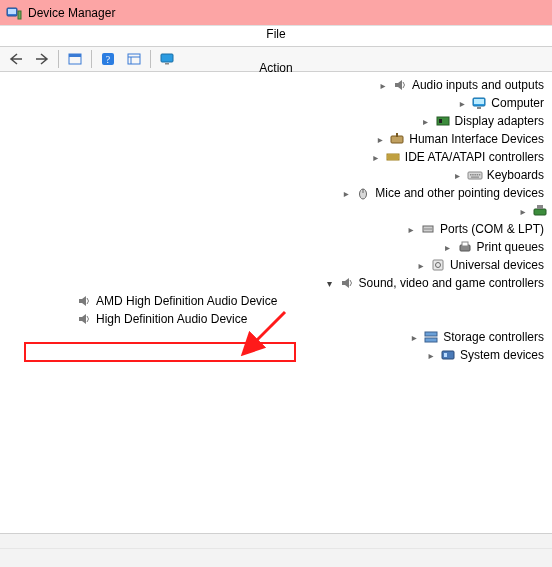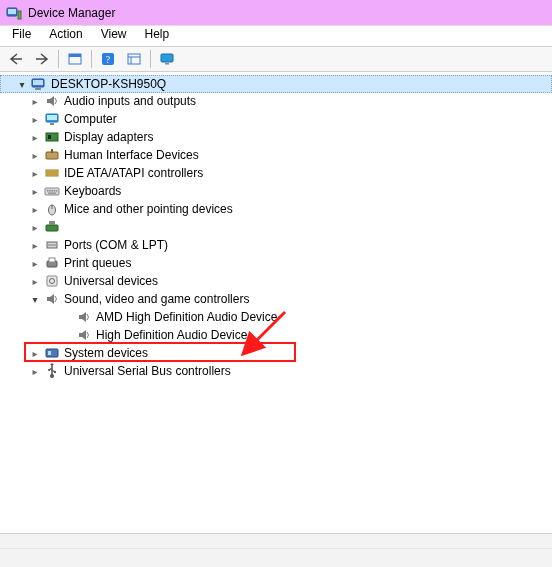--- a/index.html
+++ b/index.html
@@ -11,34 +11,35 @@
     width: 552px;
     height: 567px;
     overflow: hidden;
     position: relative;
   }
   .titlebar {
     height: 26px;
     display: flex;
     align-items: center;
     padding: 0 6px;
-    background: #f0abfc;
+    background: #fca5a5;
     border-bottom: 1px solid #e0e0e0;
   }
   .titlebar .app-icon {
     width: 16px; height: 16px; margin-right: 6px;
     display: inline-flex; align-items: center; justify-content: center;
   }
   .titlebar .title { font-size: 12px; }
   .menubar {
     height: 20px;
     display: flex;
-    align-items: flex-start;
+    align-items: center;
     padding: 0 4px;
-    gap: 2px;
+    gap: 18px;
+    flex-direction: column;
   }
   .menubar .menu-item {
     padding: 1px 8px;
     cursor: default;
   }
   .toolbar {
     height: 26px;
     border-top: 1px solid #d0d0d0;
     border-bottom: 1px solid #d0d0d0;
     background: #f7f7f7;
@@ -77,21 +78,21 @@
     font-size: 10px;
   }
   .expander.open::before { content: "▾"; color: #404040; }
   .expander.closed::before { content: "▸"; }
   .node-icon {
     width: 16px; height: 16px; margin: 0 4px 0 2px;
     display: inline-flex; align-items: center; justify-content: center;
   }
   .node-label { padding-right: 8px; }
   .indent-0 { padding-left: 14px; }
-  .indent-1 { padding-left: 28px; }
+  .indent-1 { padding-left: 16px; justify-content: flex-end; }
   .indent-2 { padding-left: 60px; }
 
   .highlight-box {
     position: absolute;
     border: 2px solid #ff1a1a;
     pointer-events: none;
   }
   .arrow-annot {
     position: absolute;
     pointer-events: none;
@@ -169,31 +170,20 @@
   <div class="tool-sep"></div>
   <div class="tool-btn">
     <svg width="16" height="14" viewBox="0 0 16 14">
         <rect x="2" y="2" width="12" height="8" rx="1" fill="#2b9be1" stroke="#1a6fa5"></rect>
         <rect x="6" y="11" width="4" height="1.5" fill="#888"></rect>
       </svg>
   </div>
 </div>
 
 <div class="tree-pane" id="tree-pane">
-    <div class="tree-row indent-0 selected">
-      <span class="expander open"></span>
-      <span class="node-icon">
-        <svg width="16" height="16" viewBox="0 0 16 16">
-          <rect x="1" y="3" width="12" height="8" rx="1" fill="#3a7bd5" stroke="#1f4f8f"></rect>
-          <rect x="2" y="4" width="10" height="5" fill="#bcdcff"></rect>
-          <rect x="4" y="12" width="6" height="2" fill="#888"></rect>
-        </svg>
-      </span>
-      <span class="node-label">DESKTOP-KSH950Q</span>
-    </div>
     <div class="tree-row indent-1">
       <span class="expander closed"></span>
       <span class="node-icon">
         <svg width="16" height="16" viewBox="0 0 16 16">
           <path d="M3 6 H6 L10 3 V13 L6 10 H3 Z" fill="#7a7a7a"></path>
           <path d="M11 5 Q14 8 11 11" stroke="#7a7a7a" fill="none" stroke-width="1"></path>
         </svg>
       </span>
       <span class="node-label">Audio inputs and outputs</span>
     </div>
@@ -333,39 +323,35 @@
           <path d="M3 6 H6 L10 3 V13 L6 10 H3 Z" fill="#7a7a7a"></path>
           <path d="M11 5 Q14 8 11 11" stroke="#7a7a7a" fill="none" stroke-width="1"></path>
         </svg>
       </span>
       <span class="node-label">High Definition Audio Device</span>
     </div>
     <div class="tree-row indent-1">
       <span class="expander closed"></span>
       <span class="node-icon">
         <svg width="16" height="16" viewBox="0 0 16 16">
+          <rect x="2" y="3" width="12" height="4" fill="#6aa0d8" stroke="#3a6090"></rect>
+          <rect x="2" y="9" width="12" height="4" fill="#6aa0d8" stroke="#3a6090"></rect>
+        </svg>
+      </span>
+      <span class="node-label">Storage controllers</span>
+    </div>
+    <div class="tree-row indent-1">
+      <span class="expander closed"></span>
+      <span class="node-icon">
+        <svg width="16" height="16" viewBox="0 0 16 16">
           <rect x="2" y="4" width="12" height="8" rx="1" fill="#4a7ab8" stroke="#2a4a78"></rect>
           <rect x="4" y="6" width="3" height="4" fill="#bcdcff"></rect>
         </svg>
       </span>
       <span class="node-label">System devices</span>
-    </div>
-    <div class="tree-row indent-1">
-      <span class="expander closed"></span>
-      <span class="node-icon">
-        <svg width="16" height="16" viewBox="0 0 16 16">
-          <path d="M8 2 L8 12" stroke="#555" stroke-width="1.5"></path>
-          <circle cx="8" cy="13" r="2" fill="#555"></circle>
-          <path d="M8 5 L5 7 M8 7 L11 9" stroke="#555" stroke-width="1.2" fill="none"></path>
-          <circle cx="5" cy="7" r="1" fill="#555"></circle>
-          <rect x="10" y="8" width="2" height="2" fill="#555"></rect>
-          <path d="M6 2 L8 0 L10 2 Z" fill="#555"></path>
-        </svg>
-      </span>
-      <span class="node-label">Universal Serial Bus controllers</span>
     </div>
   </div>
 
 <div class="highlight-box" id="highlight-box" style="left: 24px; top: 342px; width: 272px; height: 20px;"></div>
 
 <svg class="arrow-annot" id="arrow-svg" width="60" height="60" style="left:235px; top:306px;">
   <defs>
     <marker id="ah" markerWidth="8" markerHeight="8" refX="6" refY="4" orient="auto">
       <path d="M0,0 L8,4 L0,8 Z" fill="#ff1a1a"></path>
     </marker>

